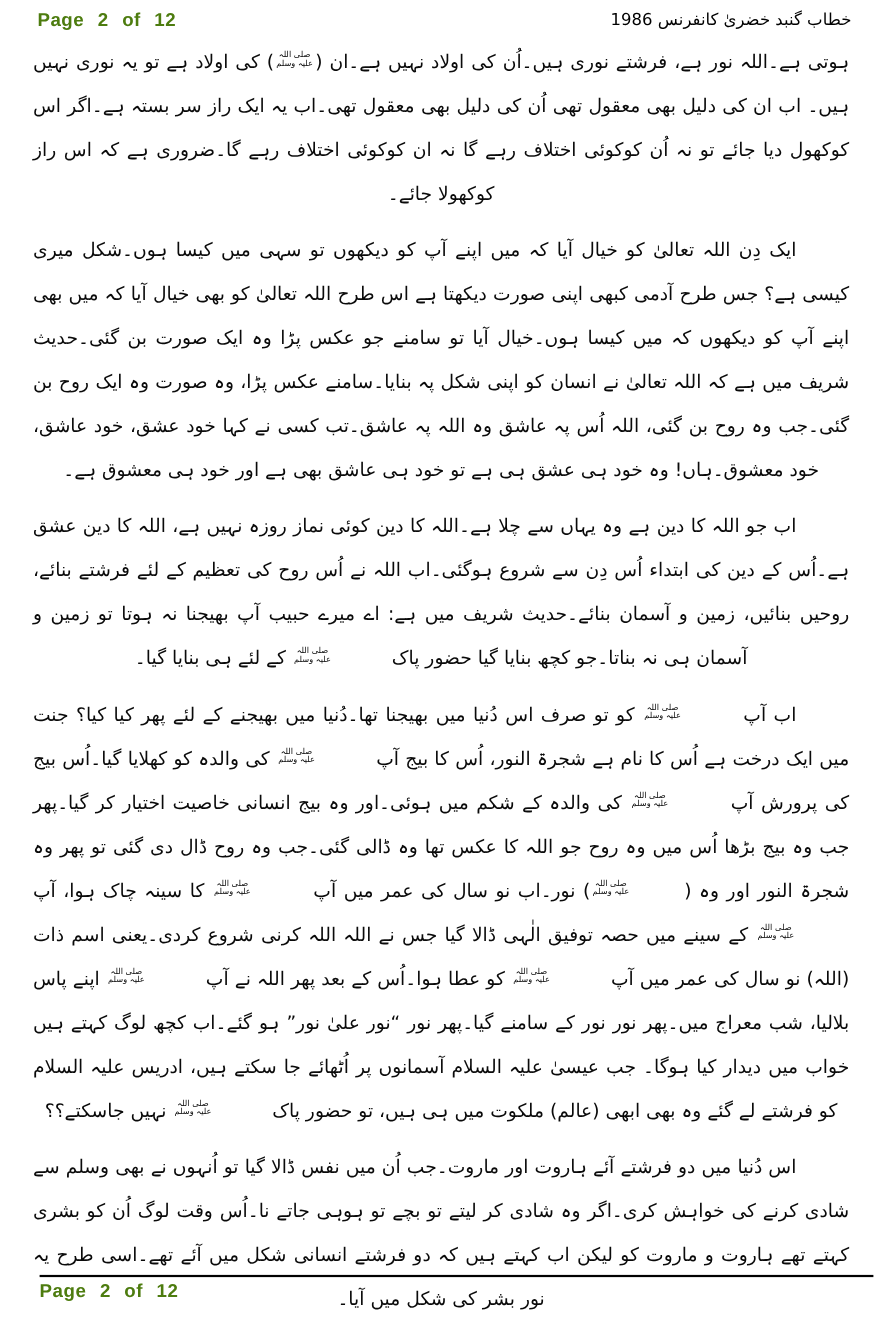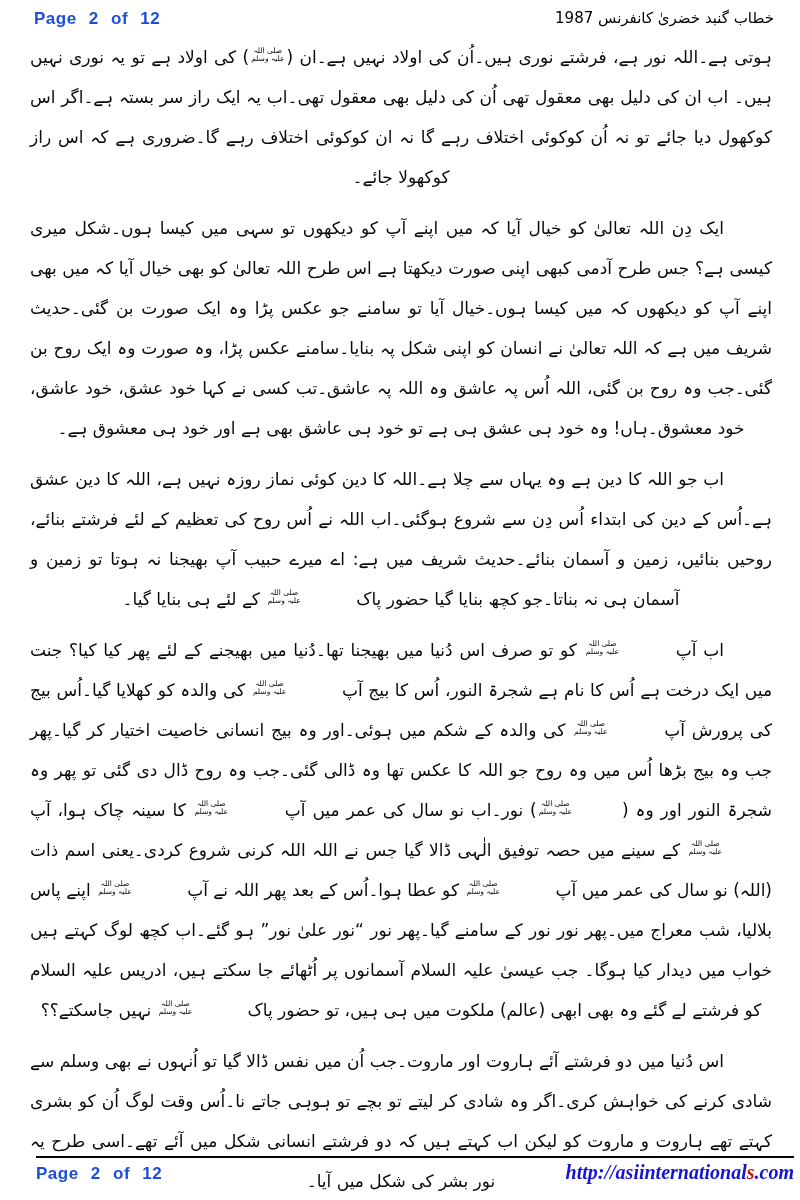--- a/index.html
+++ b/index.html
@@ -6,21 +6,21 @@
   .page {
     width:800px; height:1200px; margin:0 auto; background:#ffffff;
     position:relative; overflow:hidden; color:#0a0a0a;
     font-family:"DejaVu Sans", sans-serif;
   }
   
   .header { display:flex; justify-content:space-between; align-items:flex-start;
             padding:9px 26px 0 34px; }
   .page-label {
     font-family:"Liberation Sans", sans-serif; font-weight:700; font-size:17px;
-    letter-spacing:0.5px; word-spacing:7px; color:#1d4ed8;
+    letter-spacing:0.5px; word-spacing:7px; color:#4d7c0f;
   }
   .doc-title { direction:rtl; font-size:15px; color:#000; white-space:nowrap; }
   
   .body-text { padding:8px 28px 0 30px; }
   .para {
     direction:rtl; unicode-bidi:plaintext;
     text-align:justify; text-align-last:center;
     font-size:17px; line-height:40px; margin:0 0 11px 0;
   }
   .para.indent { text-indent:48px; }
@@ -39,32 +39,31 @@
   }
   .url .hl { color:#cc1111; }
 </style>
 </head>
 <body>
 
 <div class="page">
 
   <div class="header">
     <div class="page-label">Page 2 of 12</div>
-    <div class="doc-title">خطاب گنبد خضریٰ کانفرنس 1987</div>
+    <div class="doc-title">خطاب گنبد خضریٰ کانفرنس 1986</div>
   </div>
 
   <div class="body-text">
       <p class="para">ہوتی ہے۔اللہ نور ہے، فرشتے نوری ہیں۔اُن کی اولاد نہیں ہے۔ان (<span class="honorific"><span>صلی اللہ</span><span>علیہ وسلم</span></span>) کی اولاد ہے تو یہ نوری نہیں ہیں۔ اب ان کی دلیل بھی معقول تھی اُن کی دلیل بھی معقول تھی۔اب یہ ایک راز سر بستہ ہے۔اگر اس کوکھول دیا جائے تو نہ اُن کوکوئی اختلاف رہے گا نہ ان کوکوئی اختلاف رہے گا۔ضروری ہے کہ اس راز کوکھولا جائے۔</p>
       <p class="para indent">ایک دِن اللہ تعالیٰ کو خیال آیا کہ میں اپنے آپ کو دیکھوں تو سہی میں کیسا ہوں۔شکل میری کیسی ہے؟ جس طرح آدمی کبھی اپنی صورت دیکھتا ہے اس طرح اللہ تعالیٰ کو بھی خیال آیا کہ میں بھی اپنے آپ کو دیکھوں کہ میں کیسا ہوں۔خیال آیا تو سامنے جو عکس پڑا وہ ایک صورت بن گئی۔حدیث شریف میں ہے کہ اللہ تعالیٰ نے انسان کو اپنی شکل پہ بنایا۔سامنے عکس پڑا، وہ صورت وہ ایک روح بن گئی۔جب وہ روح بن گئی، اللہ اُس پہ عاشق وہ اللہ پہ عاشق۔تب کسی نے کہا خود عشق، خود عاشق، خود معشوق۔ہاں! وہ خود ہی عشق ہی ہے تو خود ہی عاشق بھی ہے اور خود ہی معشوق ہے۔</p>
       <p class="para indent">اب جو اللہ کا دین ہے وہ یہاں سے چلا ہے۔اللہ کا دین کوئی نماز روزہ نہیں ہے، اللہ کا دین عشق ہے۔اُس کے دین کی ابتداء اُس دِن سے شروع ہوگئی۔اب اللہ نے اُس روح کی تعظیم کے لئے فرشتے بنائے، روحیں بنائیں، زمین و آسمان بنائے۔حدیث شریف میں ہے: اے میرے حبیب آپ بھیجنا نہ ہوتا تو زمین و آسمان ہی نہ بناتا۔جو کچھ بنایا گیا حضور پاک <span class="honorific"><span>صلی اللہ</span><span>علیہ وسلم</span></span> کے لئے ہی بنایا گیا۔</p>
       <p class="para indent">اب آپ <span class="honorific"><span>صلی اللہ</span><span>علیہ وسلم</span></span> کو تو صرف اس دُنیا میں بھیجنا تھا۔دُنیا میں بھیجنے کے لئے پھر کیا کیا؟ جنت میں ایک درخت ہے اُس کا نام ہے شجرۃ النور، اُس کا بیج آپ <span class="honorific"><span>صلی اللہ</span><span>علیہ وسلم</span></span> کی والدہ کو کھلایا گیا۔اُس بیج کی پرورش آپ <span class="honorific"><span>صلی اللہ</span><span>علیہ وسلم</span></span> کی والدہ کے شکم میں ہوئی۔اور وہ بیج انسانی خاصیت اختیار کر گیا۔پھر جب وہ بیج بڑھا اُس میں وہ روح جو اللہ کا عکس تھا وہ ڈالی گئی۔جب وہ روح ڈال دی گئی تو پھر وہ شجرۃ النور اور وہ (<span class="honorific"><span>صلی اللہ</span><span>علیہ وسلم</span></span>) نور۔اب نو سال کی عمر میں آپ <span class="honorific"><span>صلی اللہ</span><span>علیہ وسلم</span></span> کا سینہ چاک ہوا، آپ <span class="honorific"><span>صلی اللہ</span><span>علیہ وسلم</span></span> کے سینے میں حصہ توفیق الٰہی ڈالا گیا جس نے اللہ اللہ کرنی شروع کردی۔یعنی اسم ذات (اللہ) نو سال کی عمر میں آپ <span class="honorific"><span>صلی اللہ</span><span>علیہ وسلم</span></span> کو عطا ہوا۔اُس کے بعد پھر اللہ نے آپ <span class="honorific"><span>صلی اللہ</span><span>علیہ وسلم</span></span> اپنے پاس بلالیا، شب معراج میں۔پھر نور نور کے سامنے گیا۔پھر نور “نور علیٰ نور” ہو گئے۔اب کچھ لوگ کہتے ہیں خواب میں دیدار کیا ہوگا۔ جب عیسیٰ علیہ السلام آسمانوں پر اُٹھائے جا سکتے ہیں، ادریس علیہ السلام کو فرشتے لے گئے وہ بھی ابھی (عالم) ملکوت میں ہی ہیں، تو حضور پاک <span class="honorific"><span>صلی اللہ</span><span>علیہ وسلم</span></span> نہیں جاسکتے؟؟</p>
       <p class="para indent">اس دُنیا میں دو فرشتے آئے ہاروت اور ماروت۔جب اُن میں نفس ڈالا گیا تو اُنہوں نے بھی وسلم سے شادی کرنے کی خواہش کری۔اگر وہ شادی کر لیتے تو بچے تو ہوہی جاتے نا۔اُس وقت لوگ اُن کو بشری کہتے تھے ہاروت و ماروت کو لیکن اب کہتے ہیں کہ دو فرشتے انسانی شکل میں آئے تھے۔اسی طرح یہ نور بشر کی شکل میں آیا۔</p>
     </div>
 
   <div class="footer">
     <hr class="footer-rule">
     <div class="footer-row">
       <div class="page-label">Page 2 of 12</div>
-      <div class="url"><span>http://asiinternational</span><span class="hl">s</span><span>.com</span></div>
     </div>
   </div>
 
 </div>
 
 </body></html>

